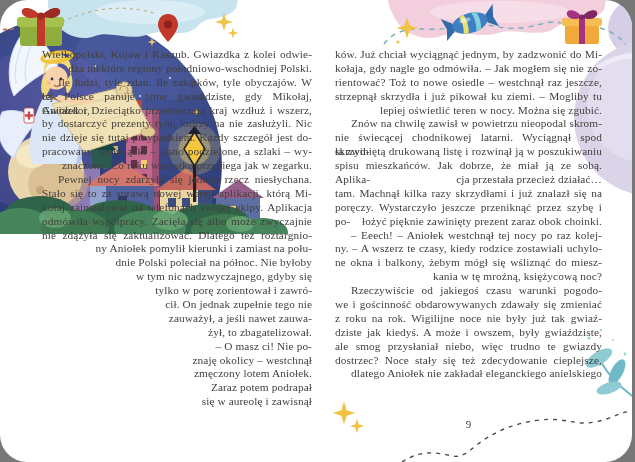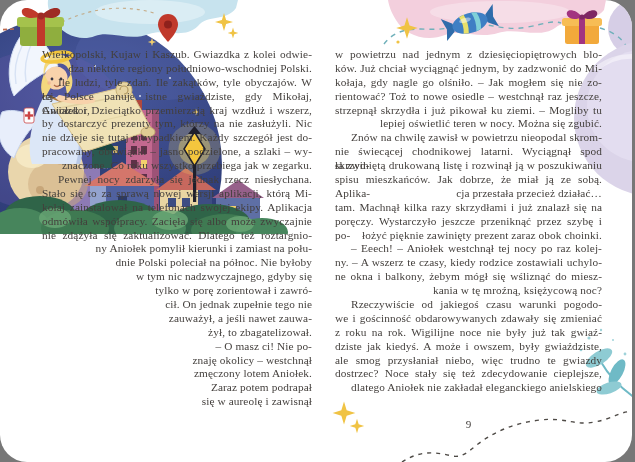--- a/index.html
+++ b/index.html
@@ -289,23 +289,22 @@
       <div class="line r">zauważył, a jeśli nawet zauwa-</div>
       <div class="line r">żył, to zbagatelizował.</div>
       <div class="line r">– O masz ci! Nie po-</div>
       <div class="line r">znaję okolicy – westchnął</div>
       <div class="line r">zmęczony lotem Aniołek.</div>
       <div class="line r">Zaraz potem podrapał</div>
       <div class="line r">się w aureolę i zawisnął</div>
     </div>
 
   <div id="right-col" class="text-col">
-      <div class="line j">w powietrzu nad jednym z dziesięciopiętrowych blo-</div>
       <div class="line j">ków. Już chciał wyciągnąć jednym, by zadzwonić do Mi-</div>
-      <div class="line j">kołaja, gdy nagle go olśniło. – Jak mogłem się nie zo-</div>
+      <div class="line j">kołaja, gdy nagle go odmówiła. – Jak mogłem się nie zo-</div>
       <div class="line j">rientować? Toż to nowe osiedle – westchnął raz jeszcze,</div>
       <div class="line j">strzepnął skrzydła i już pikował ku ziemi. – Mogliby tu</div>
       <div class="line l">lepiej oświetlić teren w nocy. Można się zgubić.</div>
       <div class="line j i">Znów na chwilę zawisł w powietrzu nieopodal skrom-</div>
       <div class="line j">nie świecącej chodnikowej latarni. Wyciągnął spod skrzyd-</div>
       <div class="line j">ła zwiniętą drukowaną listę i rozwinął ją w poszukiwaniu</div>
       <div class="line j">spisu mieszkańców. Jak dobrze, że miał ją ze sobą. Aplika-</div>
       <div class="line l">cja przestała przecież działać…</div>
       <div class="line j">tam. Machnął kilka razy skrzydłami i już znalazł się na</div>
       <div class="line j">poręczy. Wystarczyło jeszcze przeniknąć przez szybę i po-</div>

